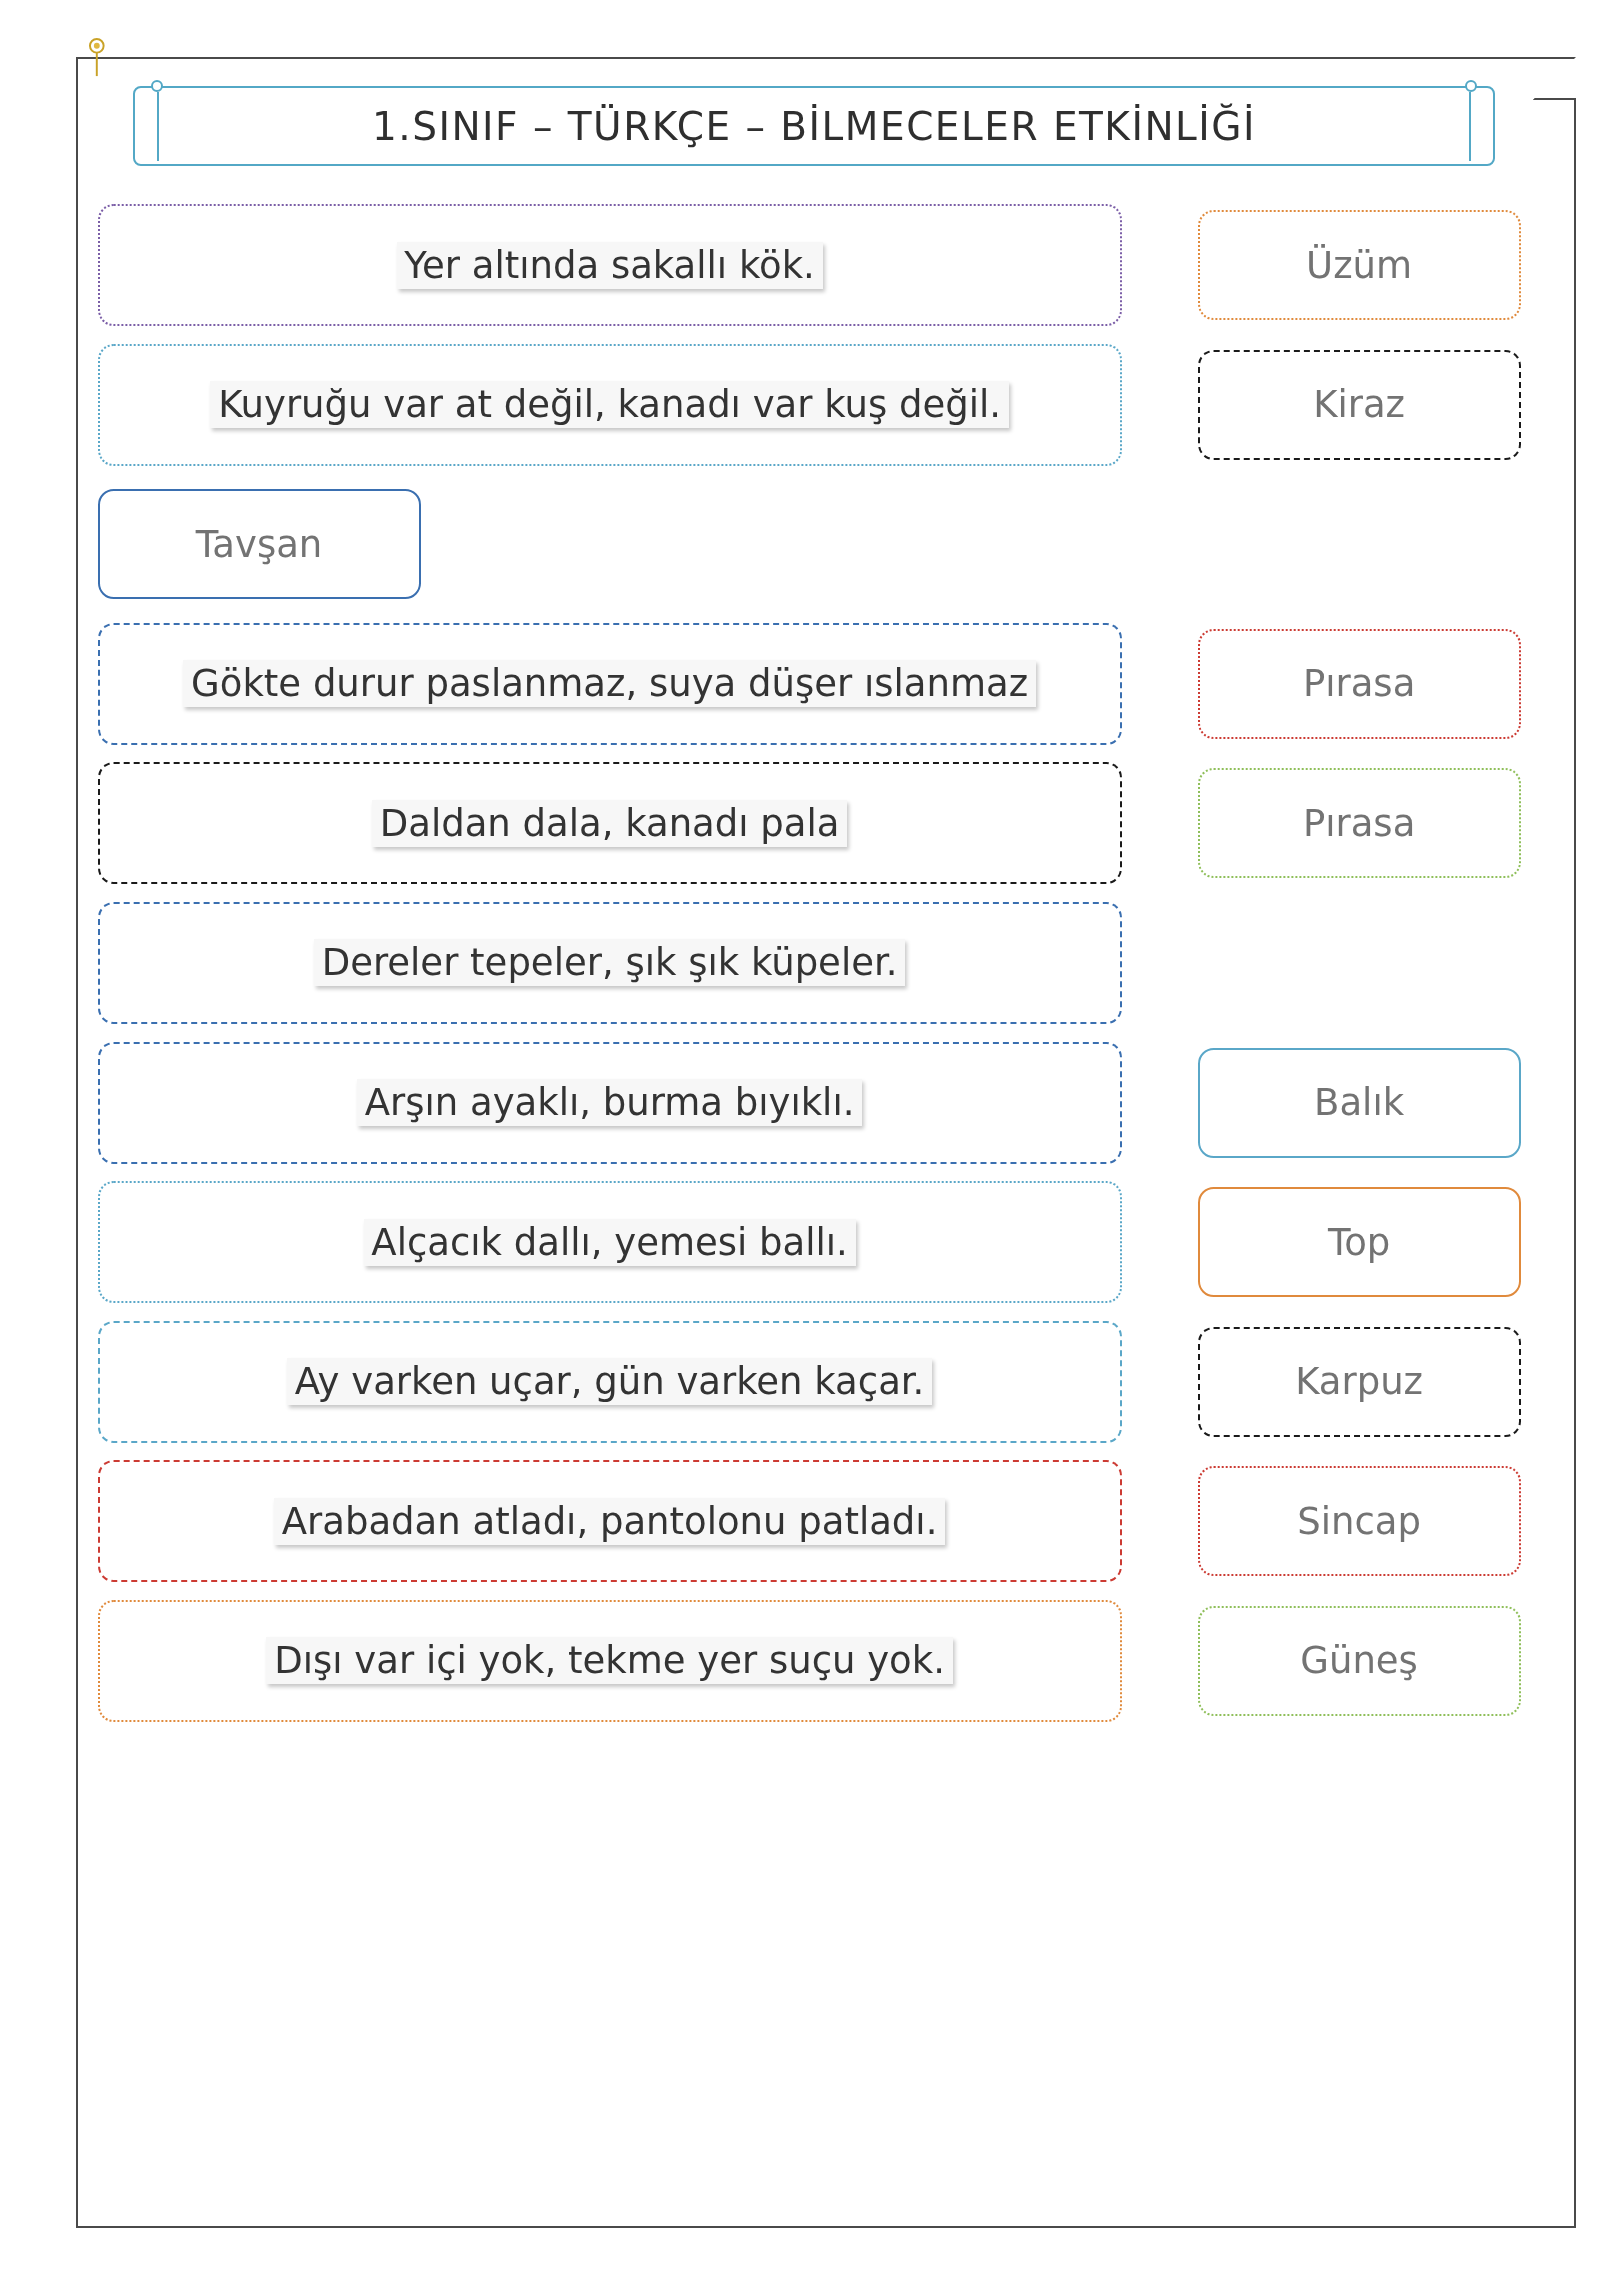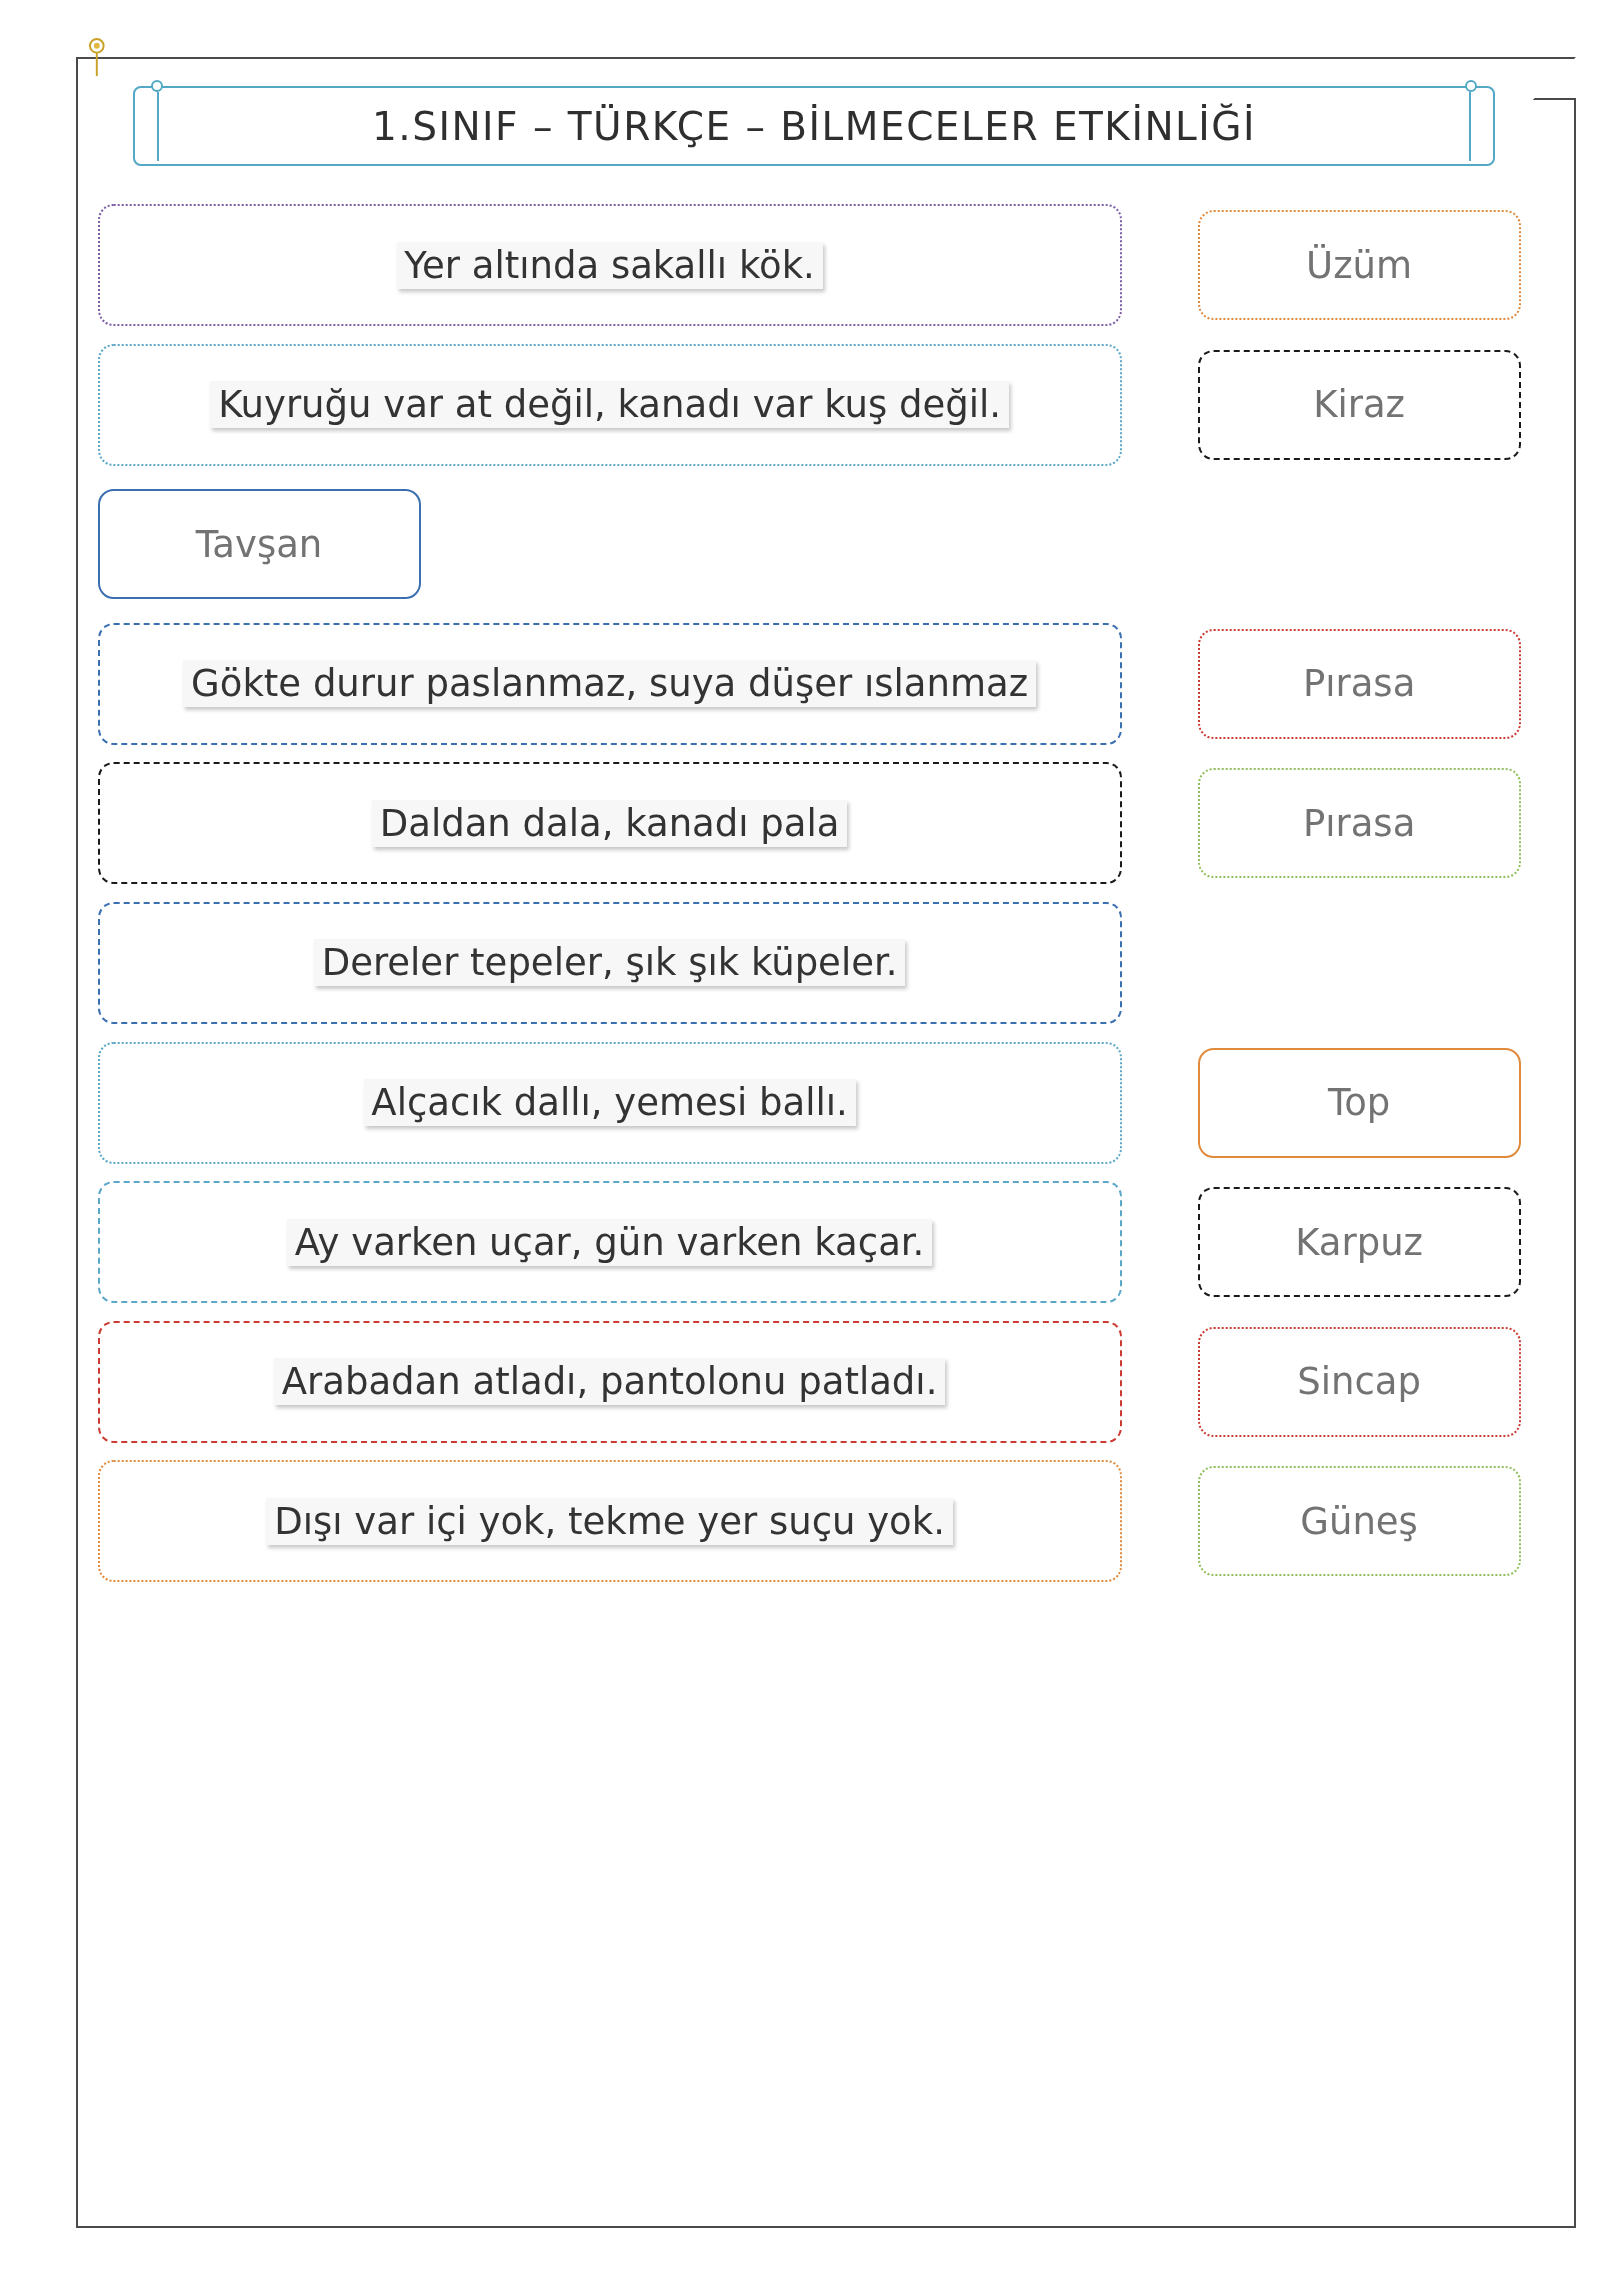--- a/index.html
+++ b/index.html
@@ -216,20 +216,28 @@
         <div class="answer b-dotted" style="border-color: rgb(143, 191, 90);">
           <span class="answer-text">Pırasa</span>
         </div>
       </div>
       <div class="row">
         <div class="riddle b-dashed" style="border-color: rgb(58, 111, 176);">
           <span class="riddle-text">Dereler tepeler, şık şık küpeler.</span>
         </div>
       </div>
       <div class="row">
+        <div class="riddle b-dashed" style="border-color: rgb(58, 111, 176);">
+          <span class="riddle-text">Arşın ayaklı, burma bıyıklı.</span>
+        </div>
+        <div class="answer b-solid" style="border-color: rgb(90, 167, 200);">
+          <span class="answer-text">Balık</span>
+        </div>
+      </div>
+      <div class="row">
         <div class="riddle b-dotted" style="border-color: rgb(90, 167, 200);">
           <span class="riddle-text">Alçacık dallı, yemesi ballı.</span>
         </div>
         <div class="answer b-solid" style="border-color: rgb(224, 138, 60);">
           <span class="answer-text">Top</span>
         </div>
       </div>
       <div class="row">
         <div class="riddle b-dashed" style="border-color: rgb(90, 167, 200);">
           <span class="riddle-text">Ay varken uçar, gün varken kaçar.</span>

